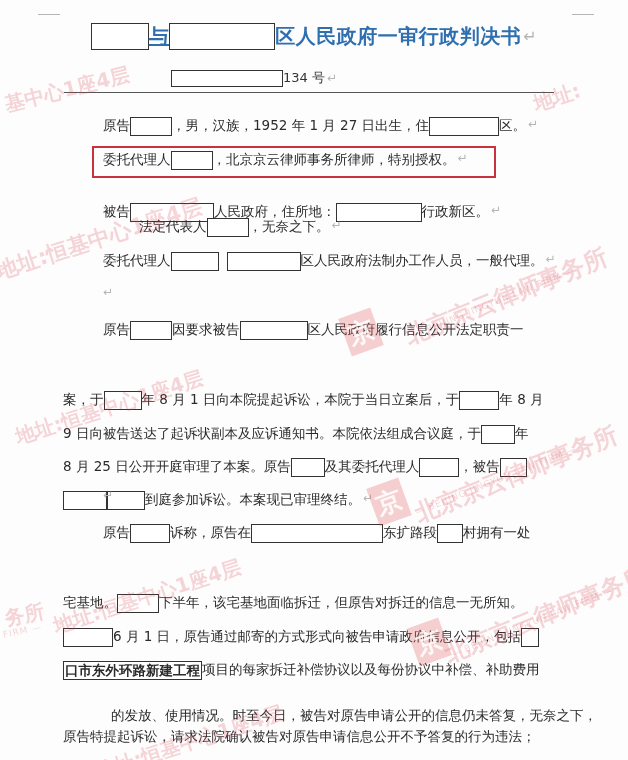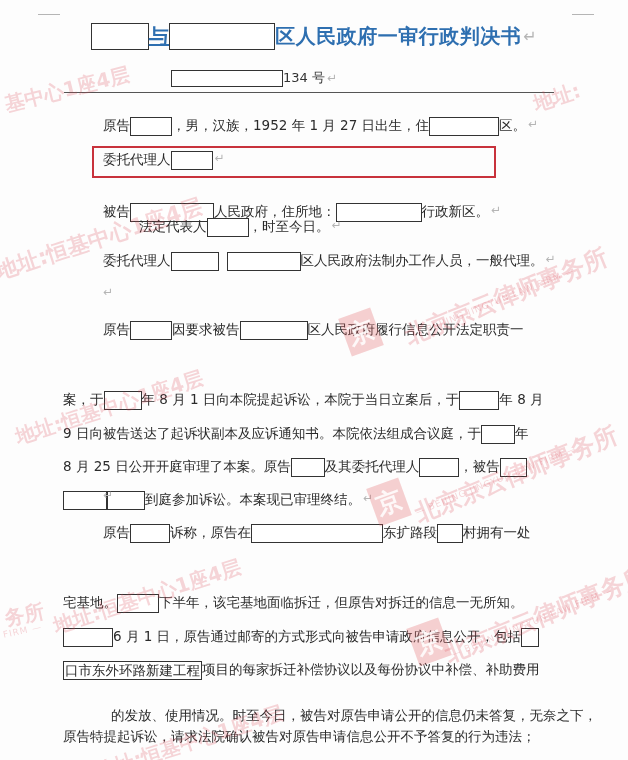--- a/index.html
+++ b/index.html
@@ -44,20 +44,21 @@
     font-weight: bold;
     color: #2e6fb0;
     letter-spacing: 0.5px;
   }
   .redact {
     display: inline-block;
     border: 1px solid #333;
     background: #fff;
     vertical-align: middle;
     box-sizing: border-box;
+    font-weight: bold;
   }
   .title .redact { height: 27px; }
   .title .link-text {
     color: #2e6fb0;
     text-decoration: underline;
     text-decoration-color: #2e6fb0;
   }
   .para-mark {
     color: #b5b5b5;
     font-weight: normal;
@@ -176,36 +177,37 @@
     <span>，男，汉族，1952 年 1 月 27 日出生，住</span>
     <span class="redact" style="width:70px;"></span>
     <span>区。</span>
     <span class="para-mark">↵</span>
   </div>
 
   <div class="highlight-box"></div>
   <div class="line ind" style="top:151px;">
     <span>委托代理人</span>
     <span class="redact" style="width:42px;"></span>
+    <span>，北京京云律师事务所律师，特别授权。</span>
     <span class="para-mark">↵</span>
   </div>
 
   <div class="line ind" style="top:203px;">
     <span>被告</span>
     <span class="redact" style="width:84px;"></span>
     <span>人民政府，住所地：</span>
     <span class="redact" style="width:86px;"></span>
     <span>行政新区。</span>
     <span class="para-mark">↵</span>
   </div>
 
   <div class="line ind" style="top:218px;margin-left:36px;">
     <span>法定代表人</span>
     <span class="redact" style="width:42px;"></span>
-    <span>，时至今日。</span>
+    <span>，无奈之下。</span>
     <span class="para-mark">↵</span>
   </div>
 
   <div class="line ind" style="top:252px;">
     <span>委托代理人</span>
     <span class="redact" style="width:48px;"></span>
     <span style="width:8px;display:inline-block;"></span>
     <span class="redact" style="width:74px;"></span>
     <span>区人民政府法制办工作人员，一般代理。</span>
     <span class="para-mark">↵</span>

